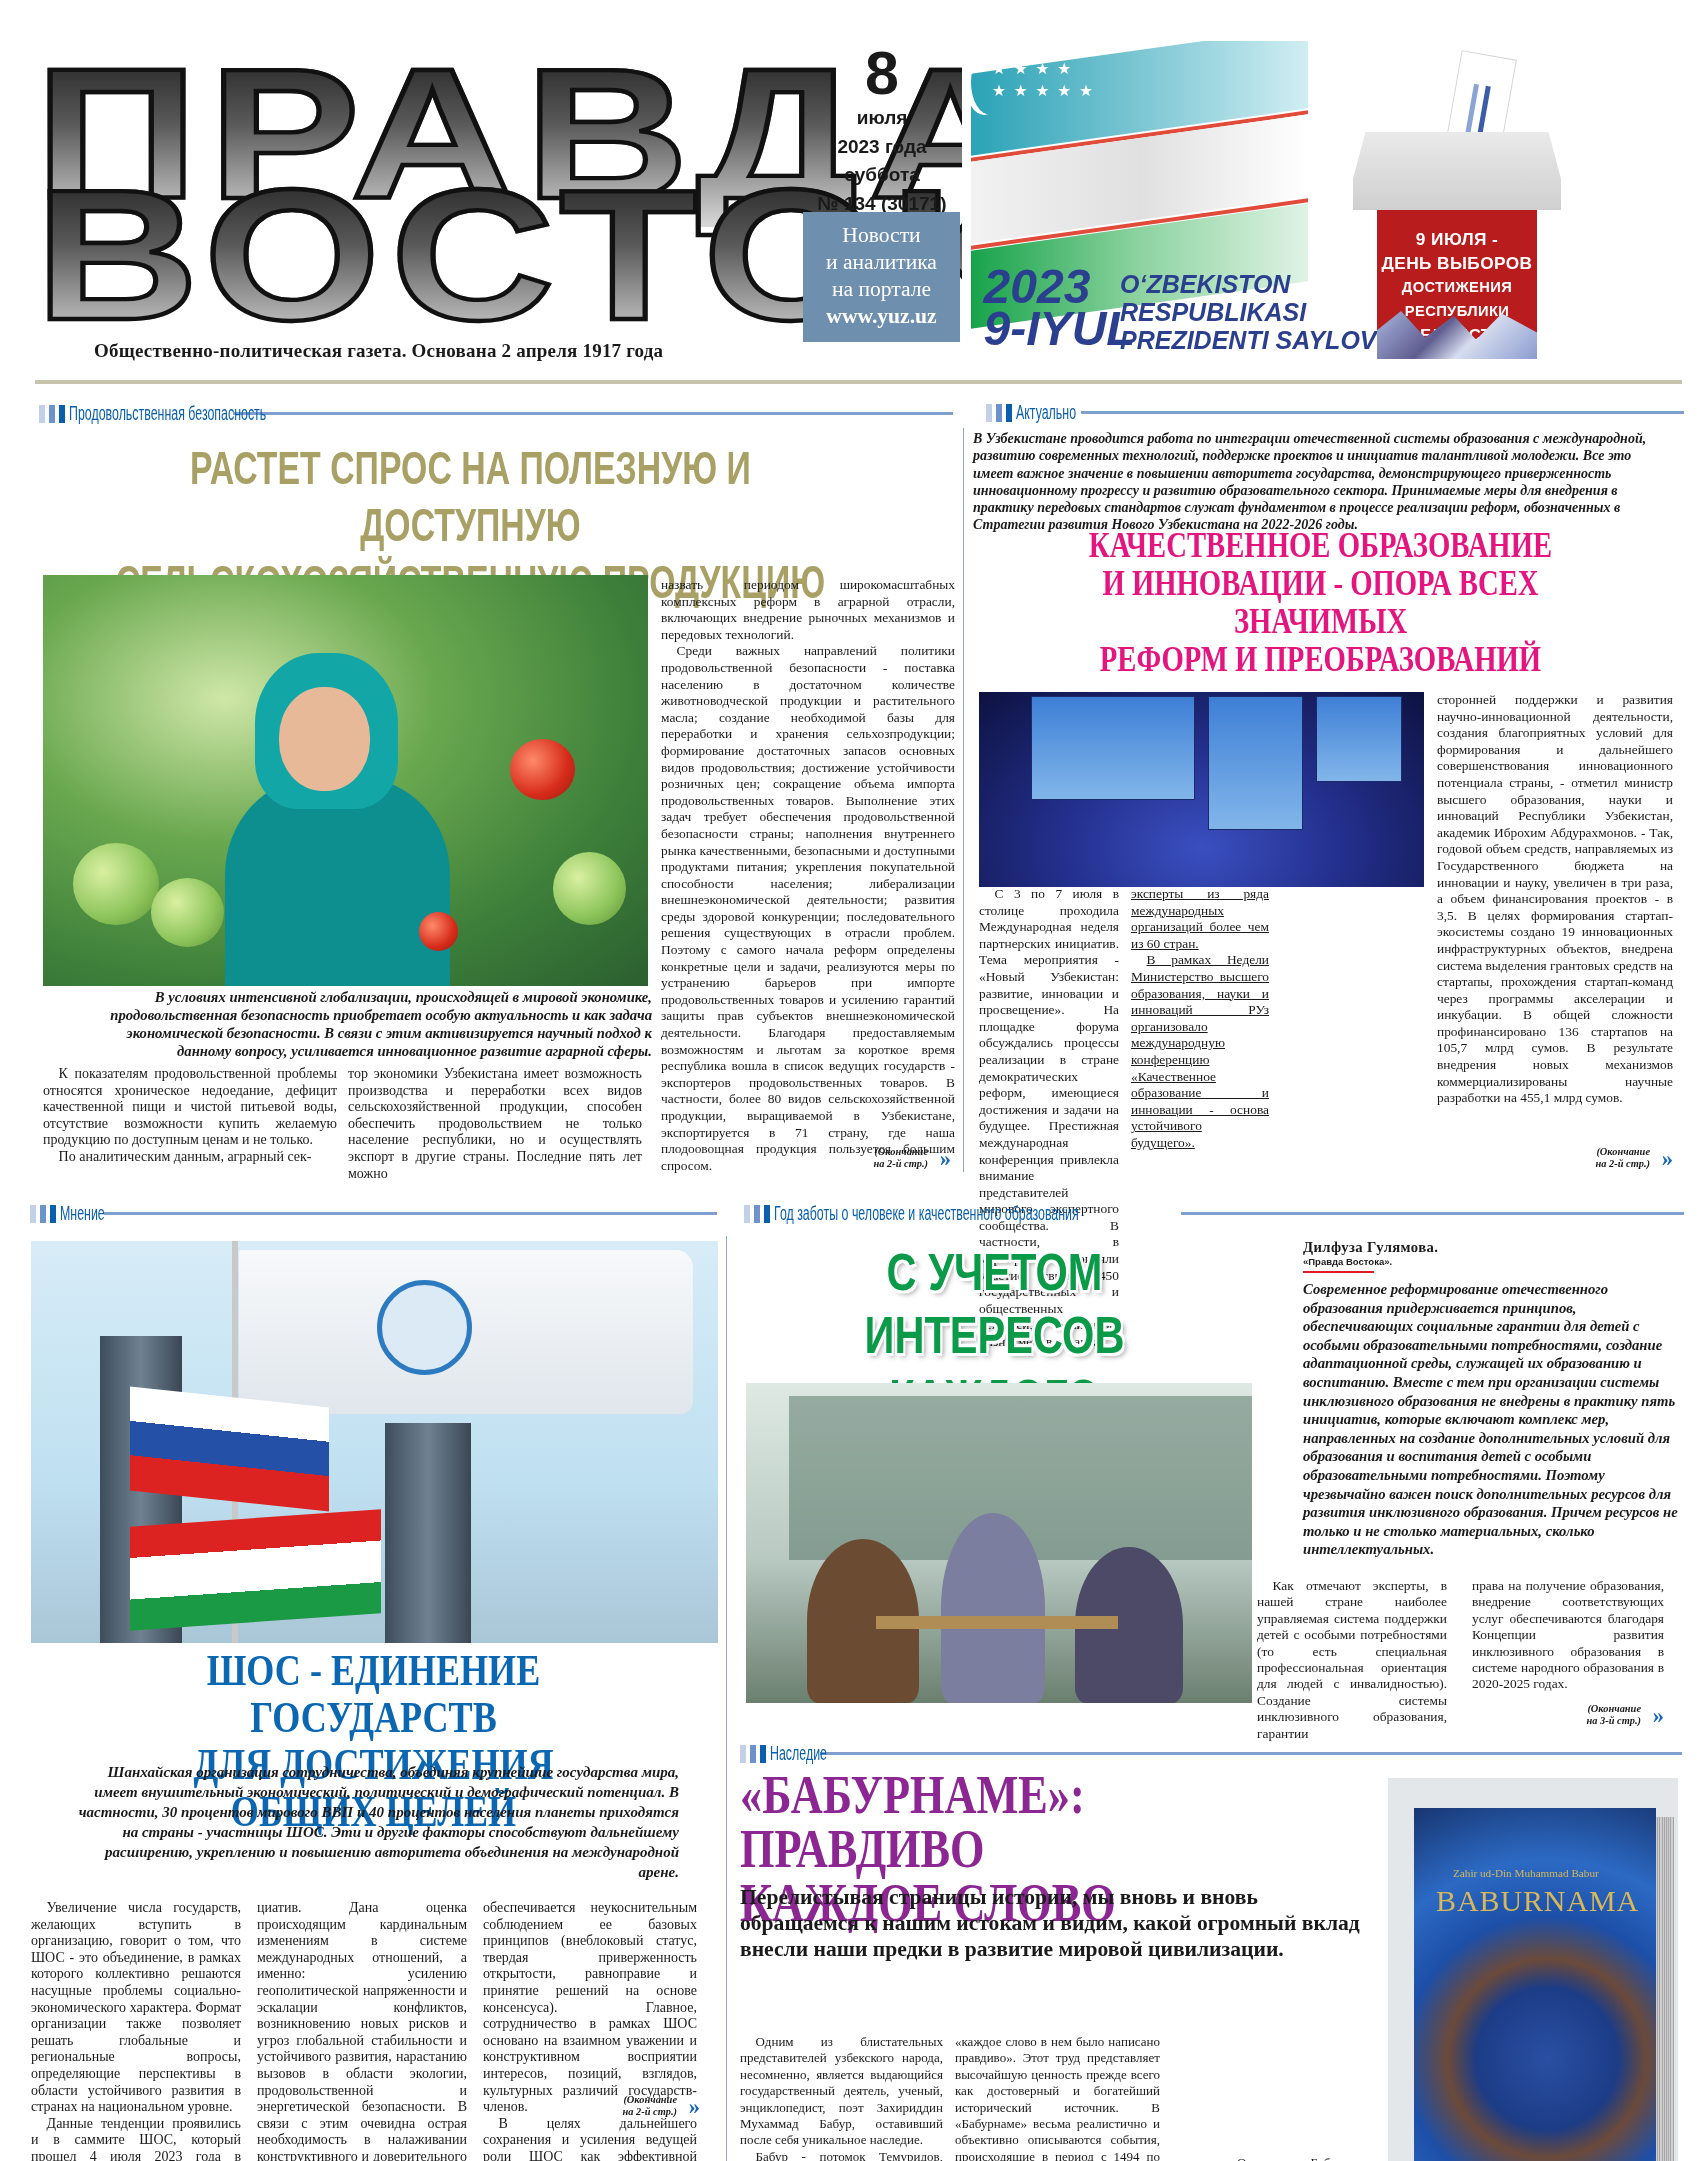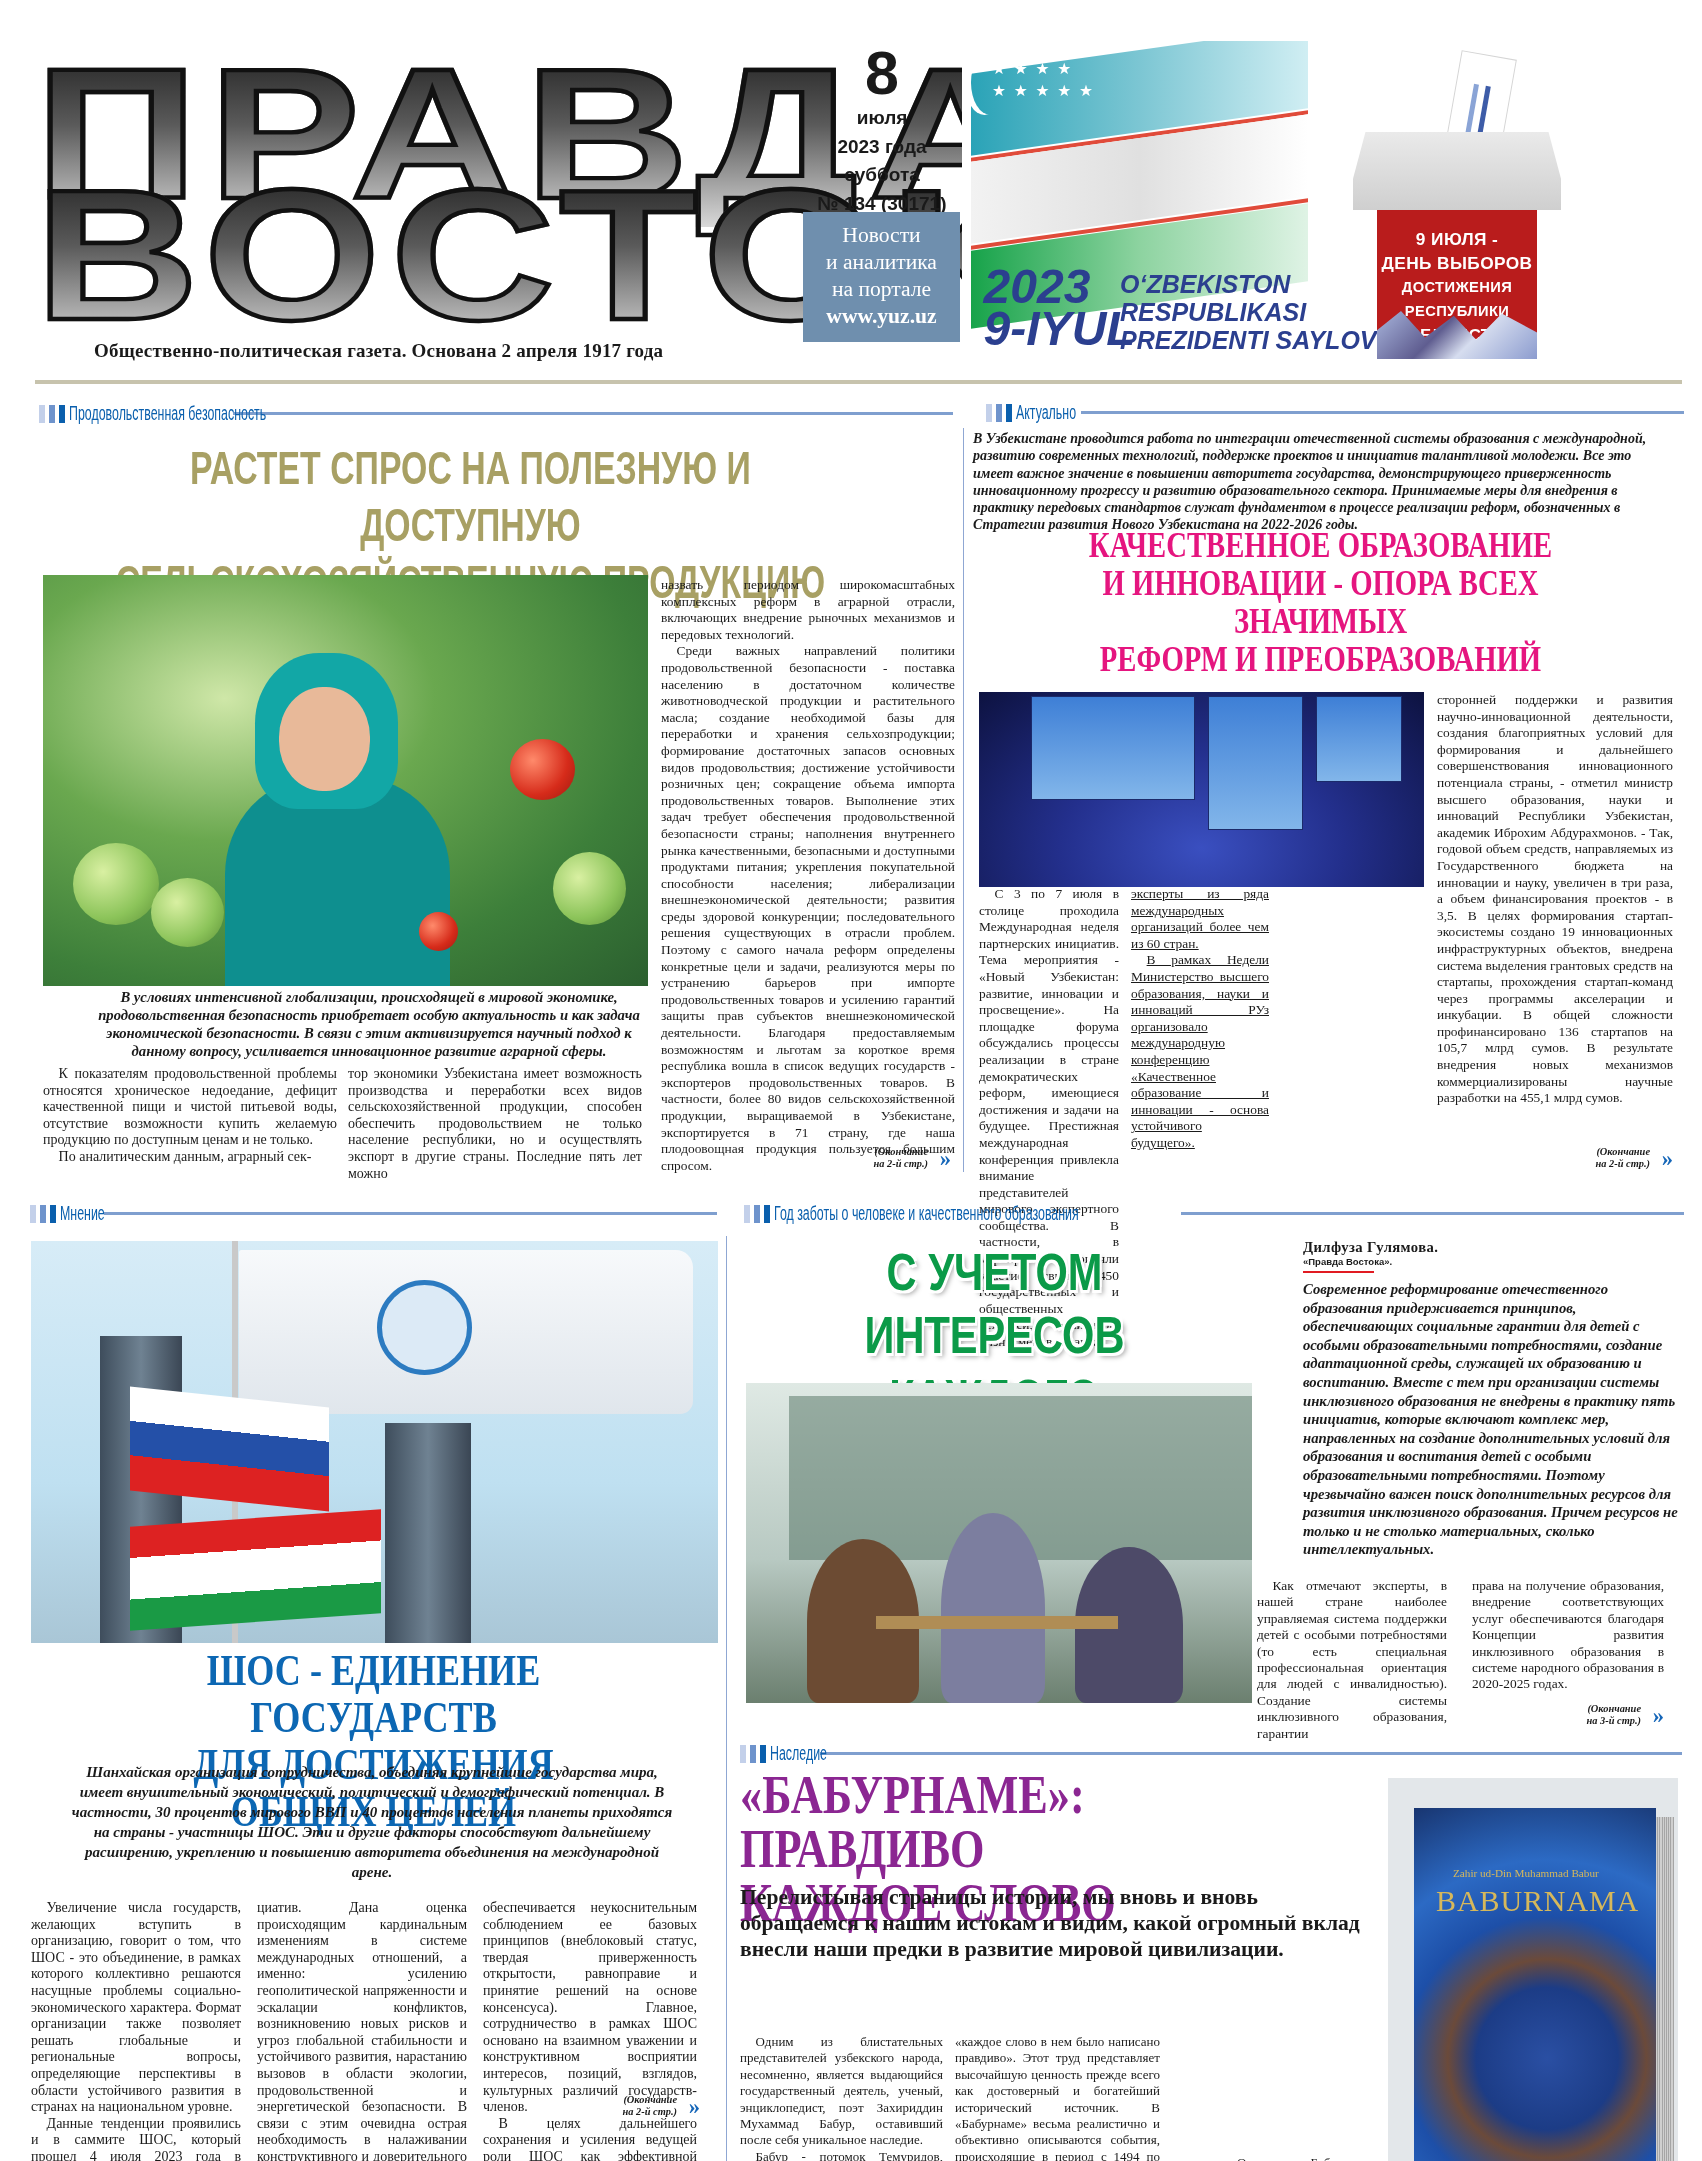--- a/index.html
+++ b/index.html
@@ -60,21 +60,21 @@
   
   .hl { position: absolute; text-align: center; }
   .hl-olive { font-family: "Liberation Sans", sans-serif; font-weight: 900; color: #a8a064; font-size: 47px; line-height: 57px; transform: scaleX(0.72); transform-origin: center top; }
   .hl-magenta { font-family: "Liberation Serif", serif; font-weight: bold; color: #e5157f; font-size: 35px; line-height: 38px; transform: scaleX(0.82); transform-origin: center top; }
   .hl-blue { font-family: "Liberation Serif", serif; font-weight: bold; color: #0c67b3; font-size: 44px; line-height: 47px; transform: scaleX(0.82); transform-origin: center top; }
   .hl-green { font-family: "Liberation Sans", sans-serif; font-weight: 900; color: #0b9a48; font-size: 52px; line-height: 63px; text-shadow: 0 0 0 #fff, 2.6px 2.6px 0 #fff, -2.6px -2.6px 0 #fff, 2.6px -2.6px 0 #fff, -2.6px 2.6px 0 #fff, 4.3px 4.3px 6px rgba(0,0,0,0.35); transform: scaleX(0.8); transform-origin: center top; }
   .hl-purple { font-family: "Liberation Serif", serif; font-weight: bold; color: #8b2692; font-size: 54px; line-height: 54px; text-align: left; transform: scaleX(0.82); transform-origin: left top; }
 
   
   .lead { position: absolute; font-style: italic; font-weight: bold; font-size: 14.7px; line-height: 18px; }
-  .lead.center { text-align: center; }
+  .lead.center { text-align: right; }
   .col { position: absolute; font-size: 14px; line-height: 16.6px; text-align: justify; hyphens: auto; }
   .col.narrow { font-size: 13.4px; }
   .col p { text-indent: 15.6px; }
   .col p.noindent { text-indent: 0; }
   .cont { position: absolute; text-align: right; font-style: italic; font-weight: bold; font-size: 10.4px; line-height: 12px; padding-right: 23px; }
   .cont .arrow { position: absolute; right: 0; top: 1.7px; width: 17.3px; height: 21.6px; color: #1566b8; font-size: 22.5px; line-height: 21.6px; font-style: normal; }
   .sub-lead { position: absolute; font-family: "Liberation Serif", serif; font-weight: bold; font-size: 22.5px; line-height: 29px; }
 
   
   .photo { position: absolute; overflow: hidden; }

